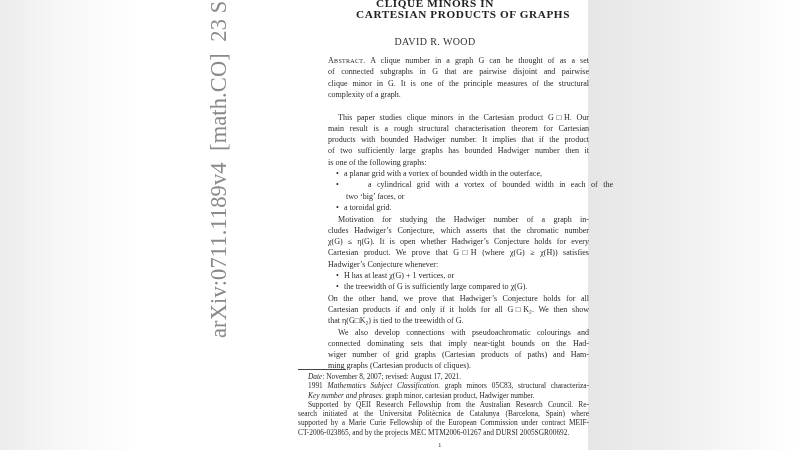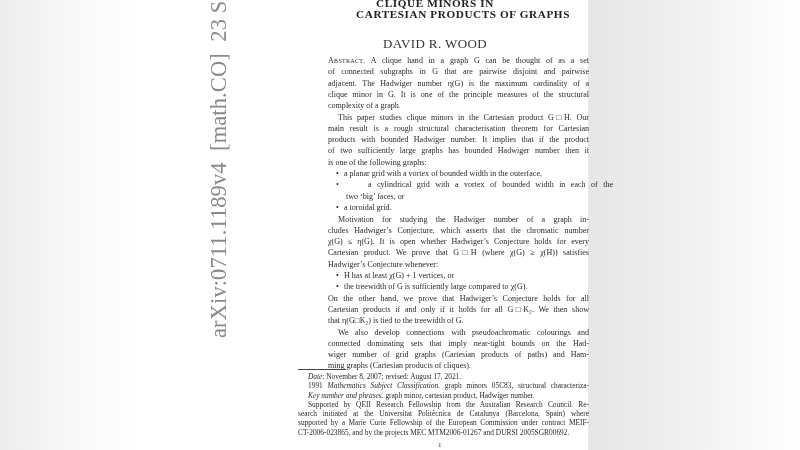--- a/index.html
+++ b/index.html
@@ -23,21 +23,21 @@
       white-space:pre; letter-spacing:0.1px;
     }
     .title {
       position:absolute; left:300px; width:270px; text-align:center;
       font-weight:bold; font-size:11.2px; letter-spacing:0.6px; color:#222;
     }
     .t1 { top:-3px; }
     .t2 { top:8px;text-align:right; }
     .author {
       position:absolute; left:300px; width:270px; top:36px; text-align:center;
-      font-size:13px; letter-spacing:0.4px; color:#333;
+      font-size:10px; letter-spacing:0.4px; color:#333;
     }
     .body-col {
       position:absolute; left:328px; width:261px; font-size:8.05px; line-height:11.3px; color:#2a2a2a;
     }
     .sc { font-variant:small-caps; letter-spacing:0.3px;margin-top:21px; }
     .line { display:block; white-space:nowrap; text-align:justify; text-align-last:justify; }
     .line.last { text-align-last:left; }
     .bullet { display:block; white-space:nowrap; padding-left:8px; position:relative; }
     .bullet .dot { position:absolute; left:0; top:0; }
     .bullet.cont { padding-left:18px; }
@@ -57,23 +57,22 @@
 <div class="bg-right"></div>
 <div class="page"></div>
 
 <div class="side-stamp">arXiv:0711.1189v4  [math.CO]  23 Sep 2011</div>
 
 <div class="title t1">CLIQUE MINORS IN</div>
 <div class="title t2">CARTESIAN PRODUCTS OF GRAPHS</div>
 <div class="author">DAVID R. WOOD</div>
 
 <div class="body-col" style="top:55px;">
-  <span class="line"><span class="sc">Abstract.</span><span> A clique hand in a graph G can be thought of as a set</span></span>
+  <span class="line"><span class="sc">Abstract.</span><span> A clique number in a graph G can be thought of as a set</span></span>
   <span class="line">of connected subgraphs in G that are pairwise disjoint and pairwise</span>
-  <span class="line">adjacent. The Hadwiger number η(G) is the maximum cardinality of a</span>
   <span class="line">clique minor in G. It is one of the principle measures of the structural</span>
   <span class="line last">complexity of a graph.</span>
 </div>
 
 <div class="body-col" style="top:111.5px;">
   <span class="line" style="padding-left:10px;">This paper studies clique minors in the Cartesian product G□H. Our</span>
   <span class="line">main result is a rough structural characterisation theorem for Cartesian</span>
   <span class="line">products with bounded Hadwiger number. It implies that if the product</span>
   <span class="line">of two sufficiently large graphs has bounded Hadwiger number then it</span>
   <span class="line last">is one of the following graphs:</span>

